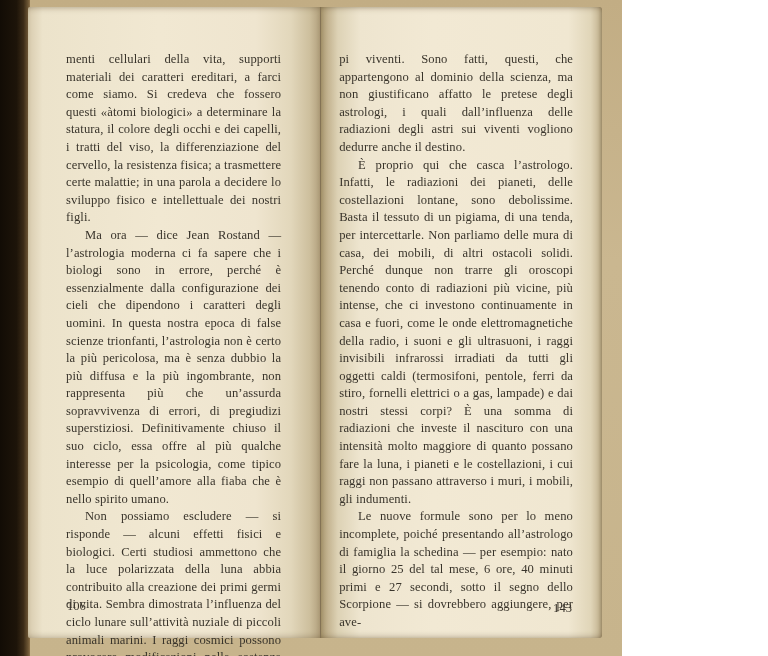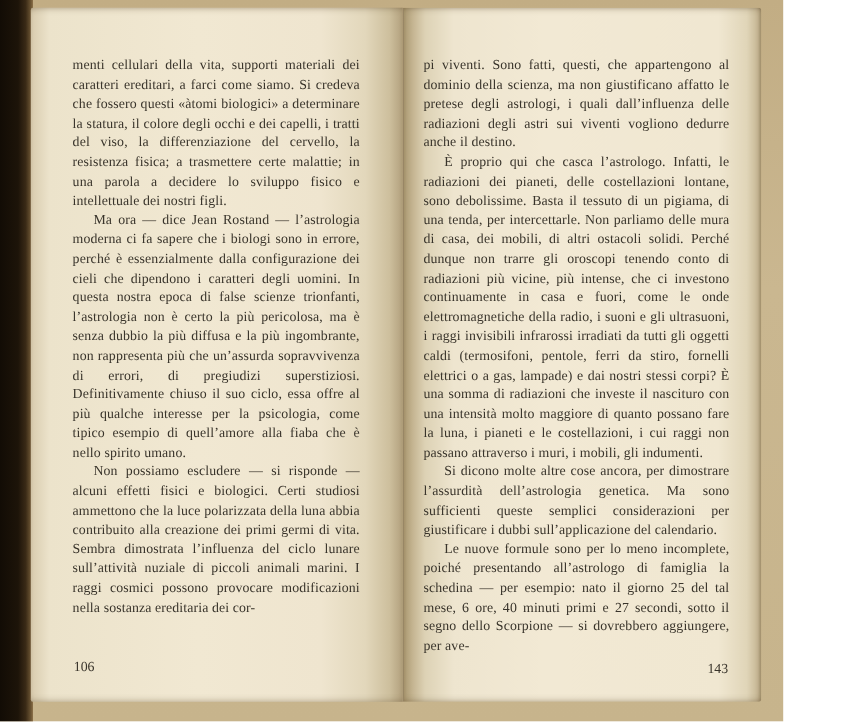--- a/index.html
+++ b/index.html
@@ -6,21 +6,21 @@
     margin: 0;
     padding: 0;
     width: 768px;
     height: 656px;
     overflow: hidden;
     font-family: "Liberation Serif", "DejaVu Serif", serif;
   }
 
   .scan {
     position: relative;
-    width: 712px;
+    width: 622px;
     height: 656px;
     background: linear-gradient(to bottom, #c2ad84 0%, #cab790 40%, #c7b48c 100%);
   }
 
   
   .dark-edge {
     position: absolute;
     left: 0; top: 0; bottom: 0;
     width: 30px;
     background: linear-gradient(to right,
@@ -102,20 +102,19 @@
         <p>Ma ora — dice Jean Rostand — l’astrologia moderna ci fa sapere che i biologi sono in errore, perché è essenzialmente dalla configurazione dei cieli che dipendono i caratteri degli uomini. In questa nostra epoca di false scienze trionfanti, l’astrologia non è certo la più pericolosa, ma è senza dubbio la più diffusa e la più ingombrante, non rappresenta più che un’assurda sopravvivenza di errori, di pregiudizi superstiziosi. Definitivamente chiuso il suo ciclo, essa offre al più qualche interesse per la psicologia, come tipico esempio di quell’amore alla fiaba che è nello spirito umano.</p>
         <p>Non possiamo escludere — si risponde — alcuni effetti fisici e biologici. Certi studiosi ammettono che la luce polarizzata della luna abbia contribuito alla creazione dei primi germi di vita. Sembra dimostrata l’influenza del ciclo lunare sull’attività nuziale di piccoli animali marini. I raggi cosmici possono provocare modificazioni nella sostanza ereditaria dei cor-</p>
       </div>
       <div class="pagenum">106</div>
     </div>
 
     <div class="page page-right">
       <div class="page-body">
         <p class="first">pi viventi. Sono fatti, questi, che appartengono al dominio della scienza, ma non giustificano affatto le pretese degli astrologi, i quali dall’influenza delle radiazioni degli astri sui viventi vogliono dedurre anche il destino.</p>
         <p>È proprio qui che casca l’astrologo. Infatti, le radiazioni dei pianeti, delle costellazioni lontane, sono debolissime. Basta il tessuto di un pigiama, di una tenda, per intercettarle. Non parliamo delle mura di casa, dei mobili, di altri ostacoli solidi. Perché dunque non trarre gli oroscopi tenendo conto di radiazioni più vicine, più intense, che ci investono continuamente in casa e fuori, come le onde elettromagnetiche della radio, i suoni e gli ultrasuoni, i raggi invisibili infrarossi irradiati da tutti gli oggetti caldi (termosifoni, pentole, ferri da stiro, fornelli elettrici o a gas, lampade) e dai nostri stessi corpi? È una somma di radiazioni che investe il nascituro con una intensità molto maggiore di quanto possano fare la luna, i pianeti e le costellazioni, i cui raggi non passano attraverso i muri, i mobili, gli indumenti.</p>
-        <p>Si dicono molte altre cose ancora, per dimostrare l’assurdità dell’astrologia genetica. Ma sono sufficienti queste semplici considerazioni per giustificare i dubbi sull’applicazione del calendario.</p>
         <p>Le nuove formule sono per lo meno incomplete, poiché presentando all’astrologo di famiglia la schedina — per esempio: nato il giorno 25 del tal mese, 6 ore, 40 minuti primi e 27 secondi, sotto il segno dello Scorpione — si dovrebbero aggiungere, per ave-</p>
       </div>
       <div class="pagenum">143</div>
     </div>
 
   </div>
 </div>
 
 </body></html>

